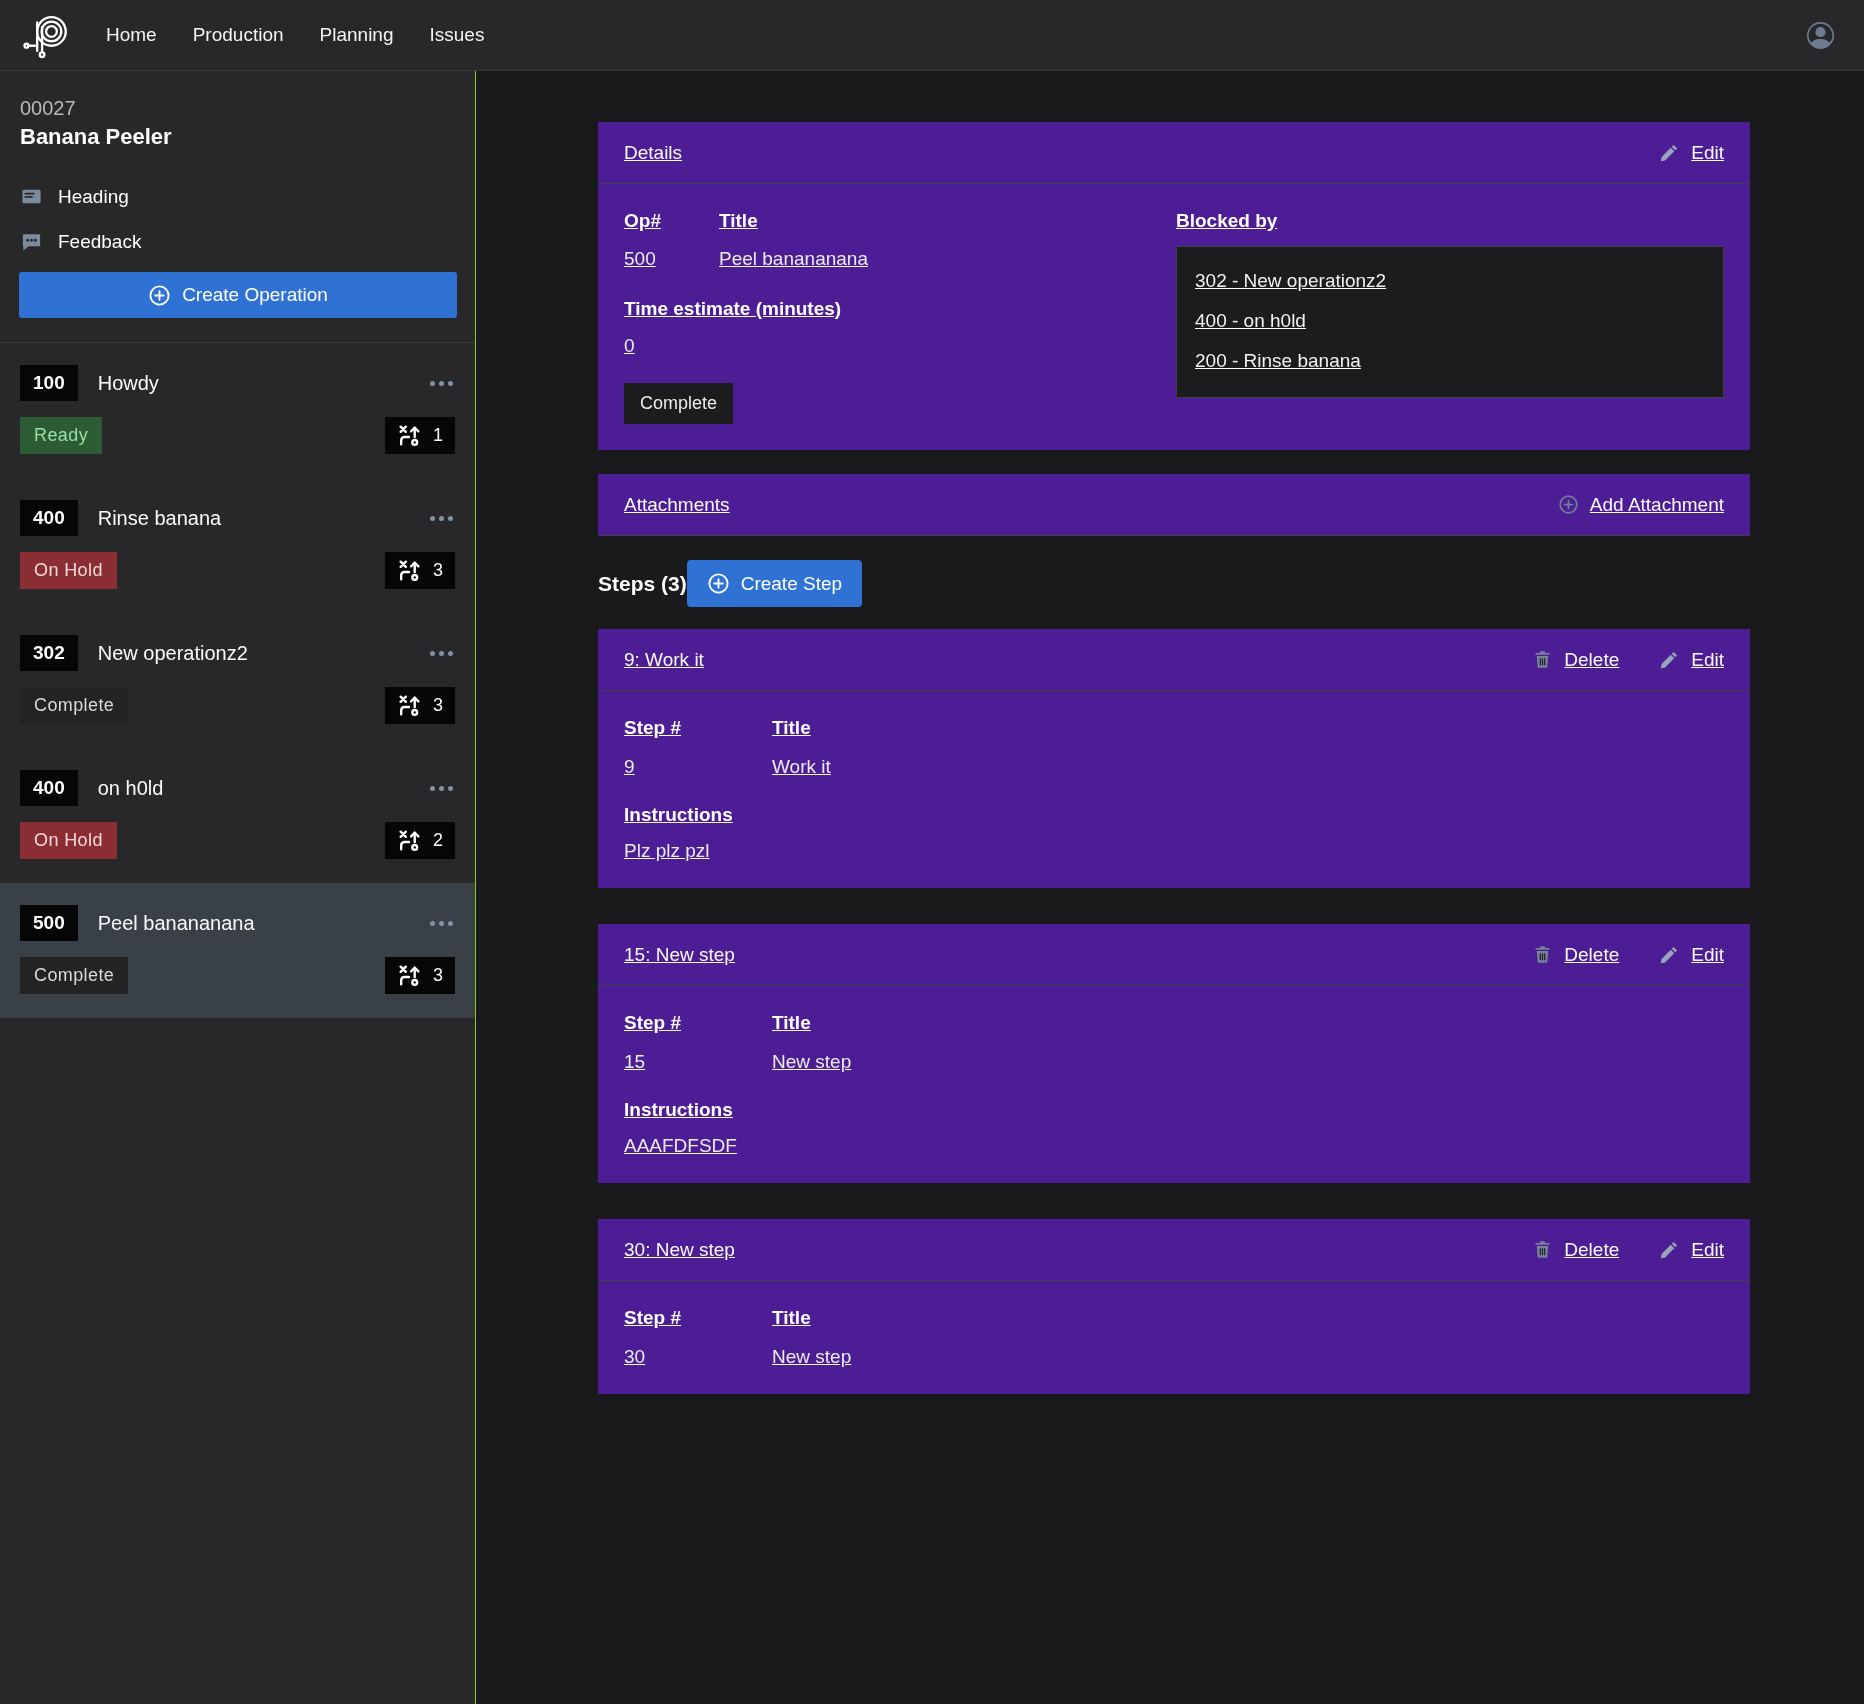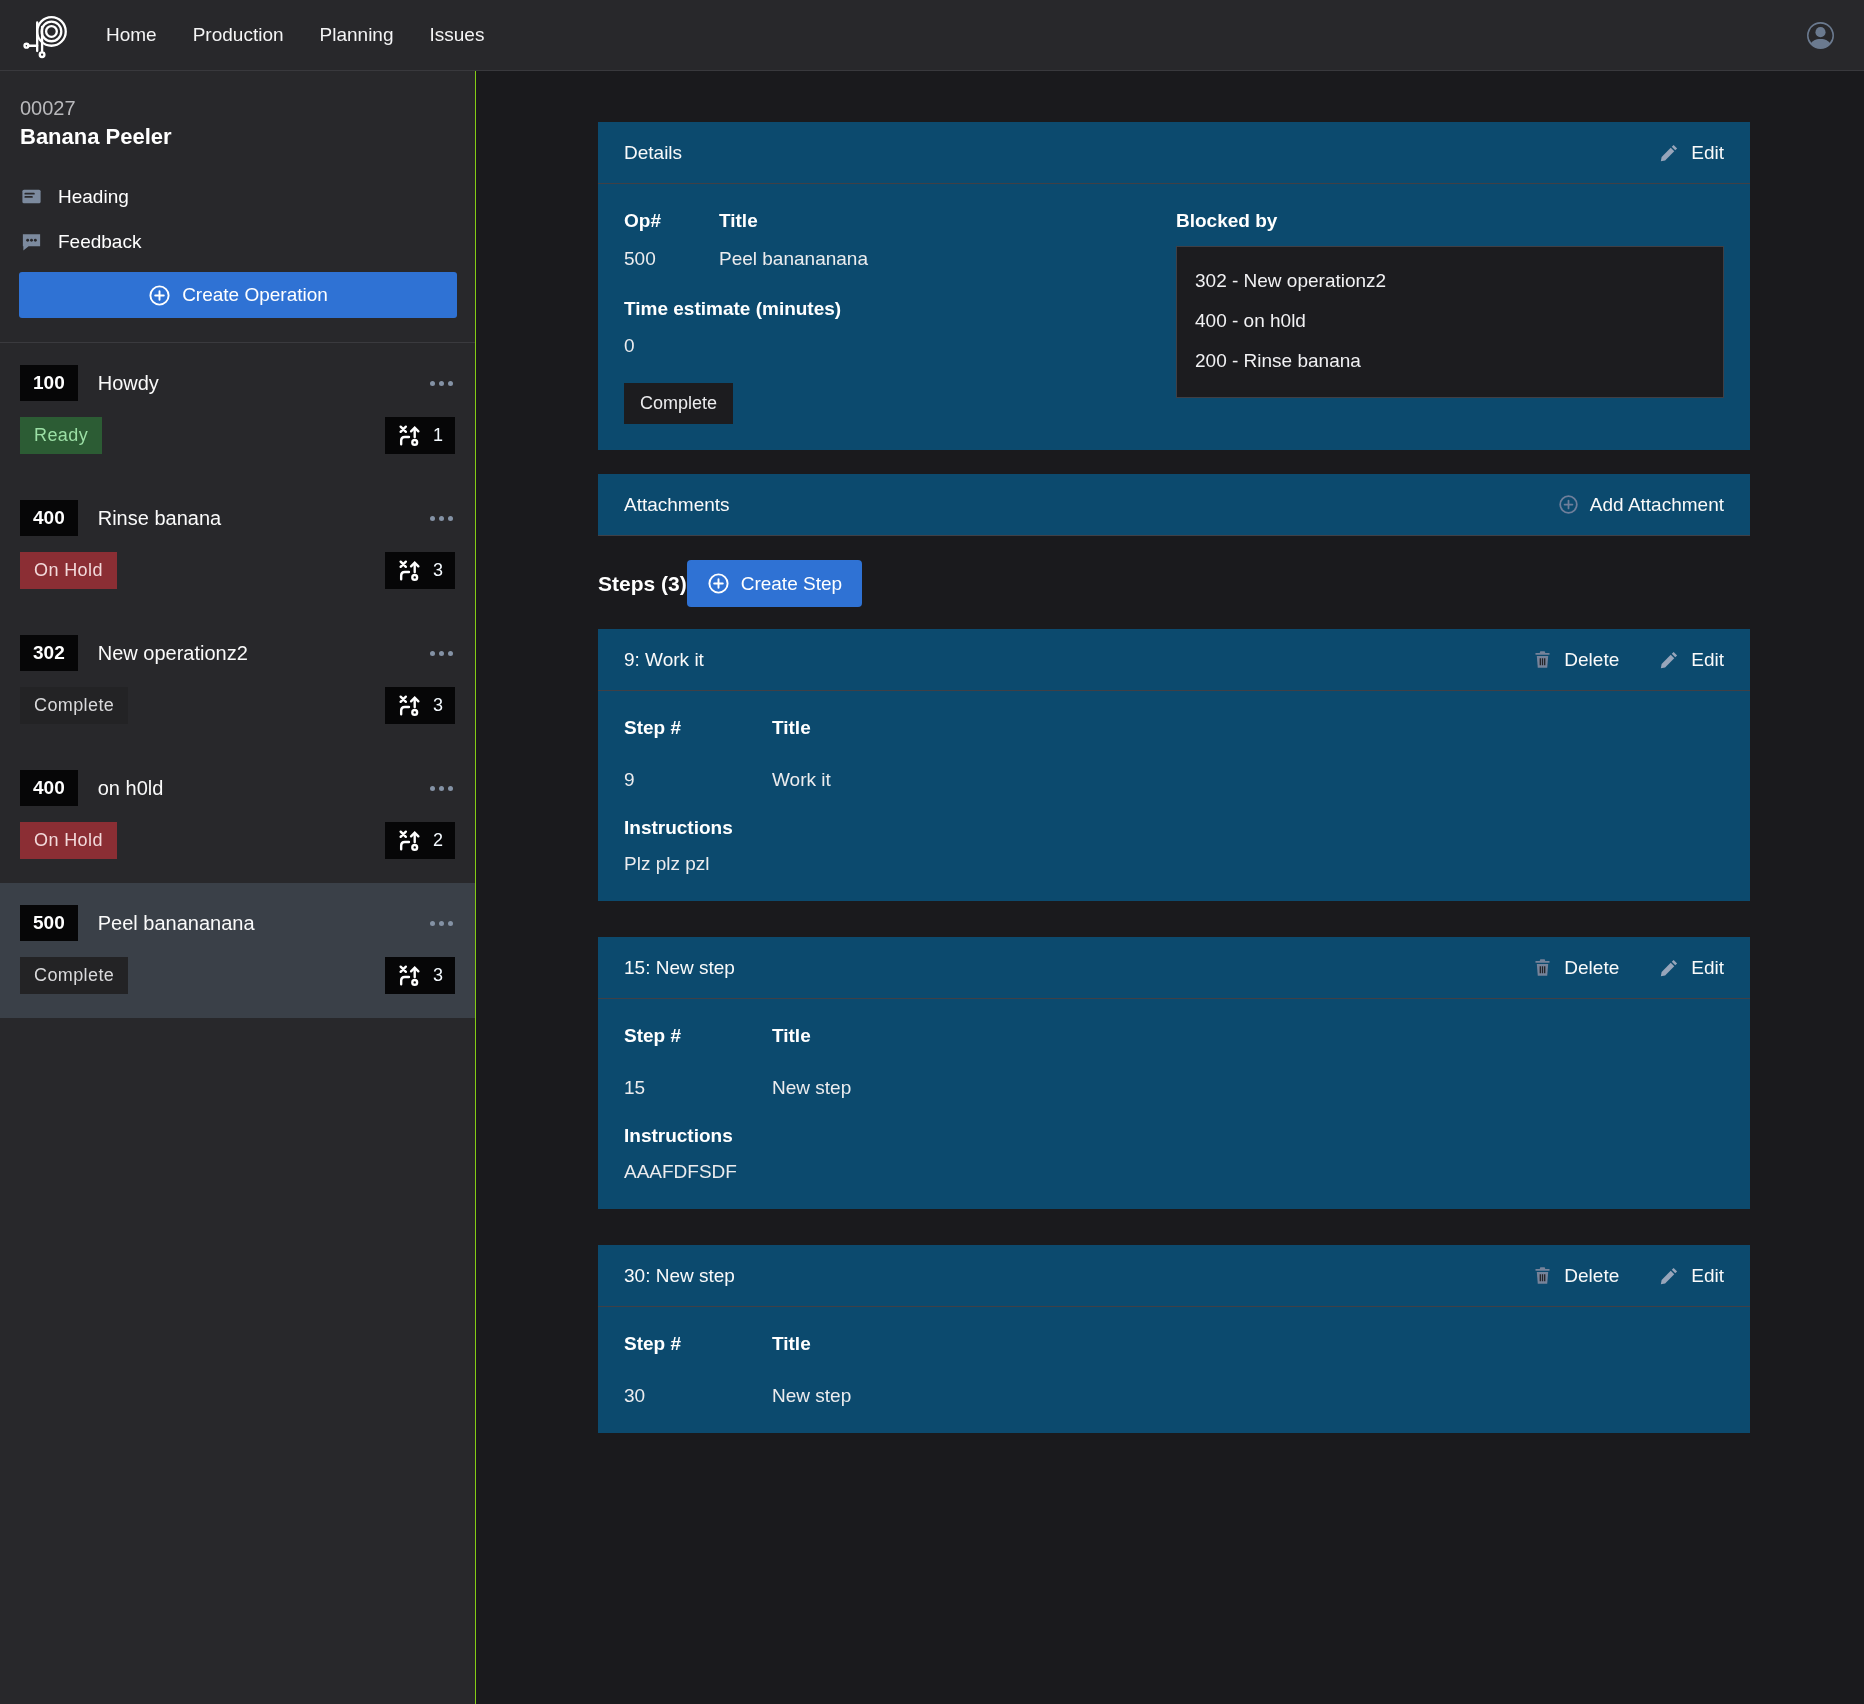--- a/index.html
+++ b/index.html
@@ -62,21 +62,21 @@
   .status-badge.on-hold  { background:#8b2e34; color:#f2dadb; }
   .status-badge.complete { background:#232325; color:#d9d9db; }
   .route-badge {
     background:#060607; display:flex; align-items:center; gap:11px;
     padding:6px 12px;
   }
   .route-badge svg { width:25px; height:25px; }
   .route-count { font-size:18px; color:#f4faff; }
 
   
-  .panel { background:#0c4a6e; margin-bottom:24px; }
+  .panel { background:#4c1d95; margin-bottom:24px;text-decoration:underline; }
   .panel-header {
     height:62px; padding:0 26px;
     display:flex; align-items:center; justify-content:space-between;
     border-bottom:1px solid #404046;
   }
   .panel-title { font-size:19px; color:#fafafa; }
   .header-actions { display:flex; gap:40px; }
   .icon-action { display:flex; align-items:center; gap:11px; font-size:19px; color:#fafafa; cursor:pointer; }
   .icon-action svg { width:21px; height:21px; }
   .panel-body { padding:26px; }
@@ -104,21 +104,21 @@
   .attach-body { text-align:center; padding:34px 0 44px; }
   .file-icon svg { width:64px; height:76px; }
   .empty-title { font-size:25px; color:#a2a7ad; margin-top:30px; }
   .empty-hint  { font-size:20px; color:#9da2a8; margin-top:22px; }
 
   
   .steps-header { display:flex; align-items:center; justify-content:flex-start; margin:10px 0 22px; }
   .steps-title { font-size:21px; font-weight:bold; }
   .create-step { height:47px; padding:0 20px; border-radius:4px; }
   .step-card { margin-bottom:36px; }
-  .step-grid { display:grid; grid-template-columns:148px auto; row-gap:30px; }
+  .step-grid { display:grid; grid-template-columns:148px auto; row-gap:17px; }
   .instr-label { margin-top:26px; }
   .instr-value { margin-top:14px; }
 
   svg { display:block; }
 </style>
 </head>
 <body>
 
 <div class="navbar">
   <div class="brand">

